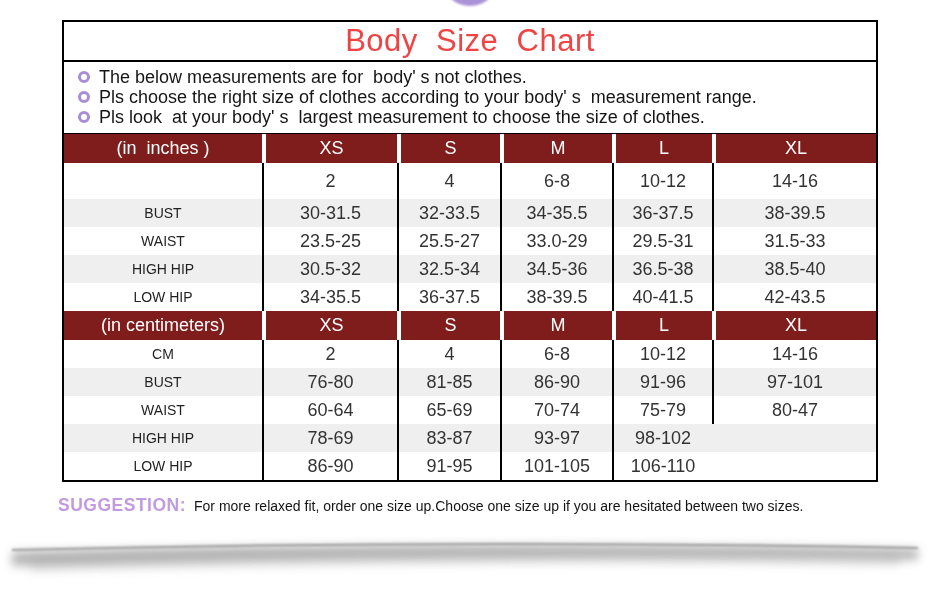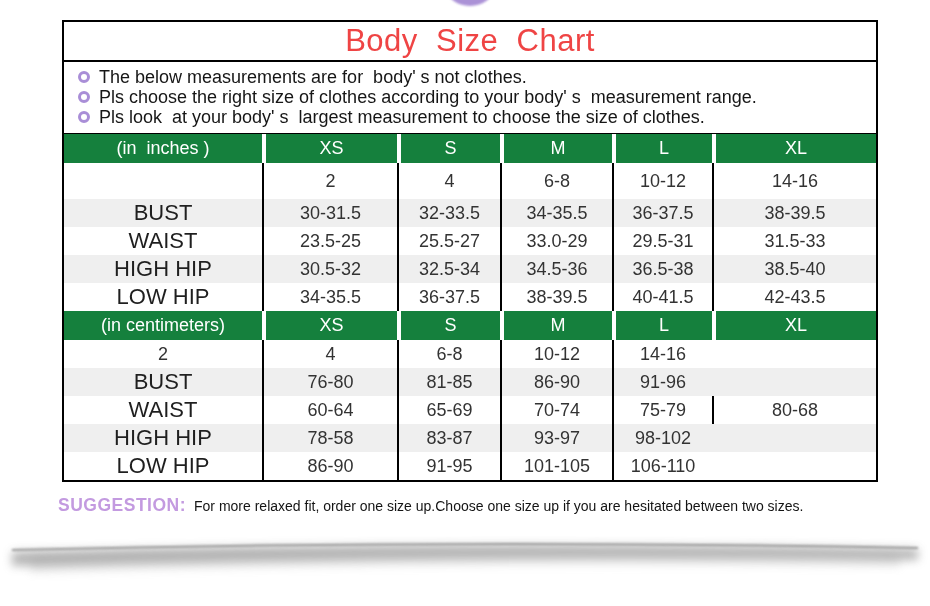--- a/index.html
+++ b/index.html
@@ -42,28 +42,28 @@
   }
   .grid-row{
     display:grid;
     grid-template-columns:198fr 135fr 103fr 112fr 100fr 164fr;
   }
   .grid-row>div{
     display:flex;align-items:center;justify-content:center;
     overflow:hidden;white-space:pre;
   }
   .thead{height:29px;background:#fff;}
-  .thead>div{background:#15803d;color:#fff;font-size:18px;}
+  .thead>div{background:#7f1d1d;color:#fff;font-size:18px;}
   .thead>div+div{border-left:4px solid #fff;}
   .thead .unitcell{font-size:18px;}
   .trow{height:28px;}
   .trow.tall{height:36px;}
   .trow.stripe{background:#efefef;}
   .trow>div+div{border-left:2px solid #000;}
-  .rlabel{font-size:22px;color:#1f1f1f;}
+  .rlabel{font-size:14px;color:#1f1f1f;}
   .val{font-size:18px;color:#333;}
   
   .suggestion{
     position:absolute;left:42px;top:495px;width:880px;
     display:flex;align-items:baseline;white-space:pre;
   }
   .sug-label{
     color:#c49be2;color:#c39ae0;font-weight:bold;font-size:17.5px;
     letter-spacing:.5px;margin-right:8px;margin-left:16px;
   }
@@ -151,44 +151,46 @@
   <div class="grid-row thead">
     <div class="unitcell">(in centimeters)</div>
     <div>XS</div>
     <div>S</div>
     <div>M</div>
     <div>L</div>
     <div>XL</div>
   </div>
 
   <div class="grid-row trow">
+    <div class="rlabel">CM</div>
     <div class="val">2</div>
     <div class="val">4</div>
     <div class="val">6-8</div>
     <div class="val">10-12</div>
     <div class="val">14-16</div>
   </div>
   <div class="grid-row trow stripe">
     <div class="rlabel">BUST</div>
     <div class="val">76-80</div>
     <div class="val">81-85</div>
     <div class="val">86-90</div>
     <div class="val">91-96</div>
+    <div class="val">97-101</div>
   </div>
   <div class="grid-row trow">
     <div class="rlabel">WAIST</div>
     <div class="val">60-64</div>
     <div class="val">65-69</div>
     <div class="val">70-74</div>
     <div class="val">75-79</div>
-    <div class="val">80-68</div>
+    <div class="val">80-47</div>
   </div>
   <div class="grid-row trow stripe">
     <div class="rlabel">HIGH HIP</div>
-    <div class="val">78-58</div>
+    <div class="val">78-69</div>
     <div class="val">83-87</div>
     <div class="val">93-97</div>
     <div class="val">98-102</div>
   </div>
   <div class="grid-row trow">
     <div class="rlabel">LOW HIP</div>
     <div class="val">86-90</div>
     <div class="val">91-95</div>
     <div class="val">101-105</div>
     <div class="val">106-110</div>

